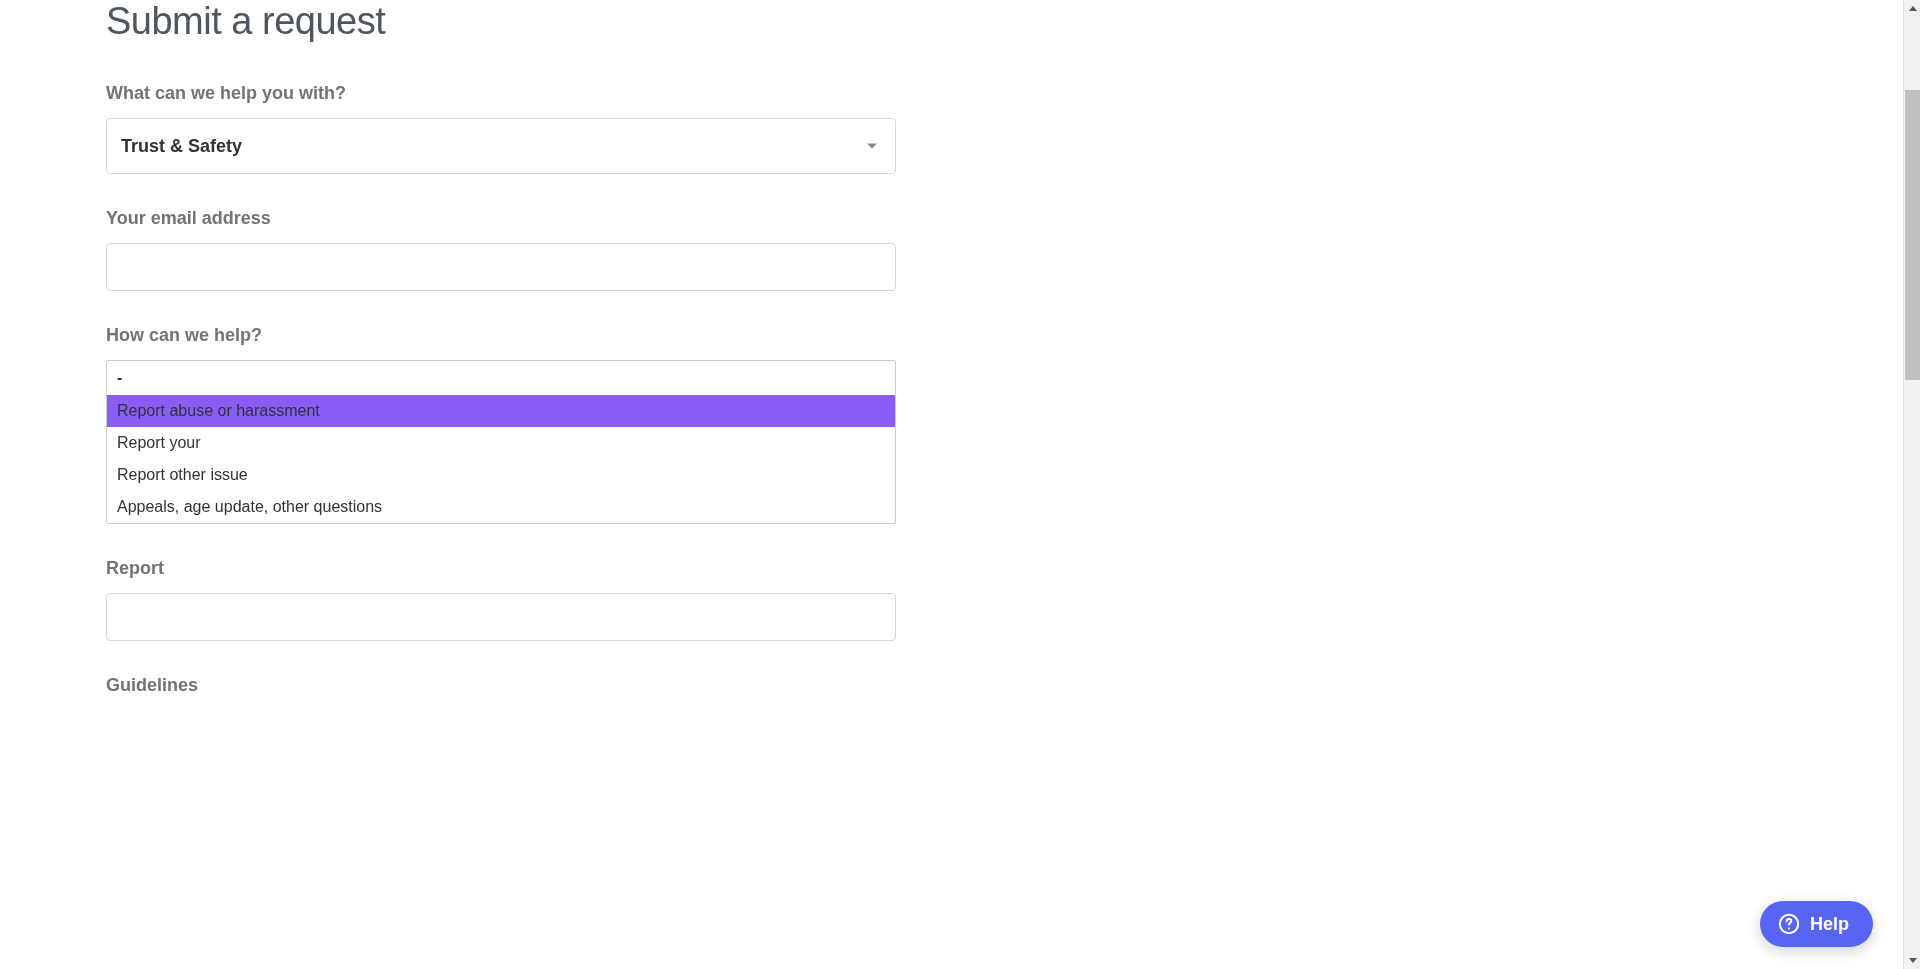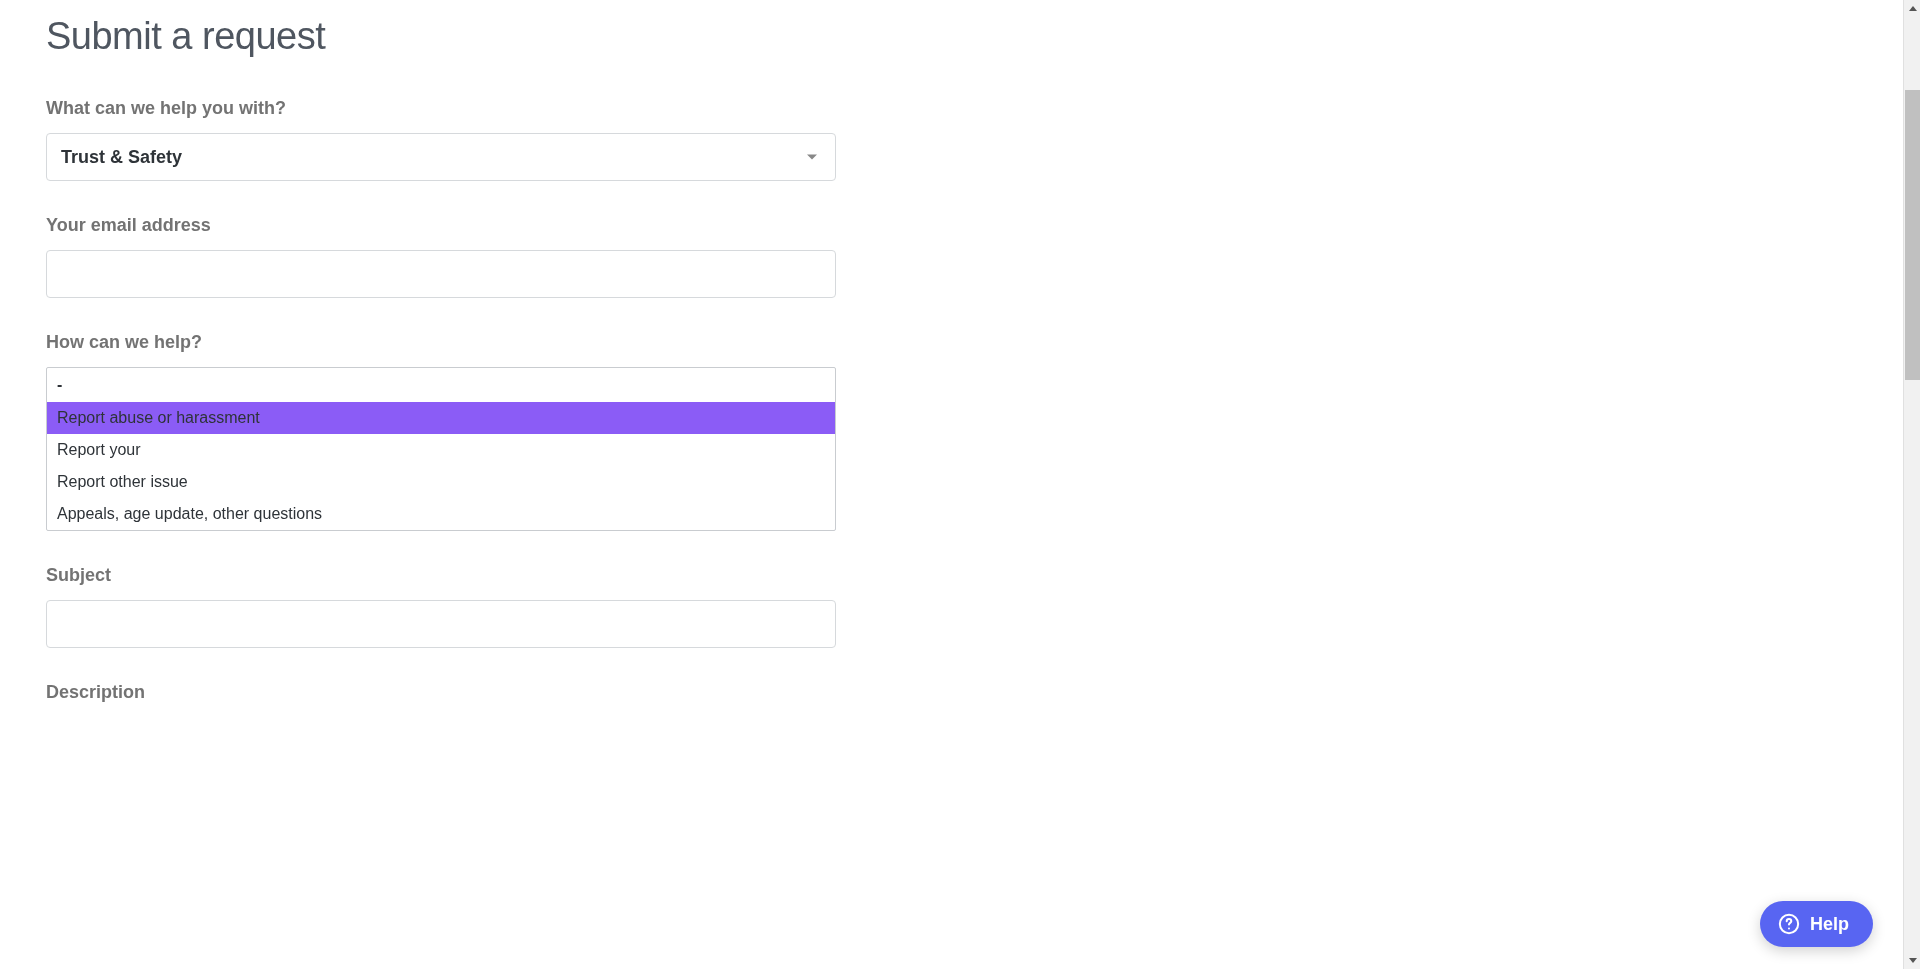--- a/index.html
+++ b/index.html
@@ -9,22 +9,22 @@
       color: #2e3338;
       overflow-x: hidden;
     }
     .page-wrapper {
       width: 100%;
       min-height: 969px;
       position: relative;
     }
     .content {
       max-width: 790px;
-      margin-left: 46px;
-      padding-top: 15px;
+      margin-left: 106px;
+      padding-top: 0;
     }
     .page-title {
       font-size: 38px;
       font-weight: 400;
       color: #4f5660;
       margin-bottom: 40px;
       letter-spacing: -0.5px;
     }
     .field-group {
       margin-bottom: 34px;
@@ -35,21 +35,21 @@
       color: #737373;
       margin-bottom: 14px;
       display: block;
     }
     .select-wrapper {
       position: relative;
       width: 100%;
     }
     .select-box {
       width: 100%;
-      height: 48px;
+      height: 56px;
       border: 1px solid #d6d9dc;
       border-radius: 4px;
       background: #ffffff;
       padding: 0 40px 0 14px;
       font-size: 18px;
       font-weight: 700;
       color: #2e3338;
       display: flex;
       align-items: center;
       cursor: pointer;
@@ -192,26 +192,26 @@
         <div class="dropdown-option placeholder">-</div>
         <div class="dropdown-option highlighted">Report abuse or harassment</div>
         <div class="dropdown-option">Report your</div>
         <div class="dropdown-option">Report other issue</div>
         <div class="dropdown-option">Appeals, age update, other questions</div>
       </div>
 
     </div>
 
     <div class="field-group" style="margin-top:34px;">
-      <label class="field-label">Subject</label>
+      <label class="field-label">Report</label>
       <input type="text" class="text-input" value="" style="">
     </div>
 
     <div class="field-group" style="margin-bottom:0;">
-      <label class="field-label">Description</label>
+      <label class="field-label">Guidelines</label>
     </div>
 
   </div>
 
   <div class="help-widget">
     <span>
       <svg width="22" height="22" viewBox="0 0 24 24" fill="none" stroke="#ffffff" stroke-width="2.2">
           <circle cx="12" cy="12" r="10"></circle>
           <path d="M9.5 9a2.5 2.5 0 0 1 5 0c0 1.6-2.5 2-2.5 3.6" stroke-linecap="round"></path>
           <circle cx="12" cy="17" r="1.1" fill="#ffffff" stroke="none"></circle>

